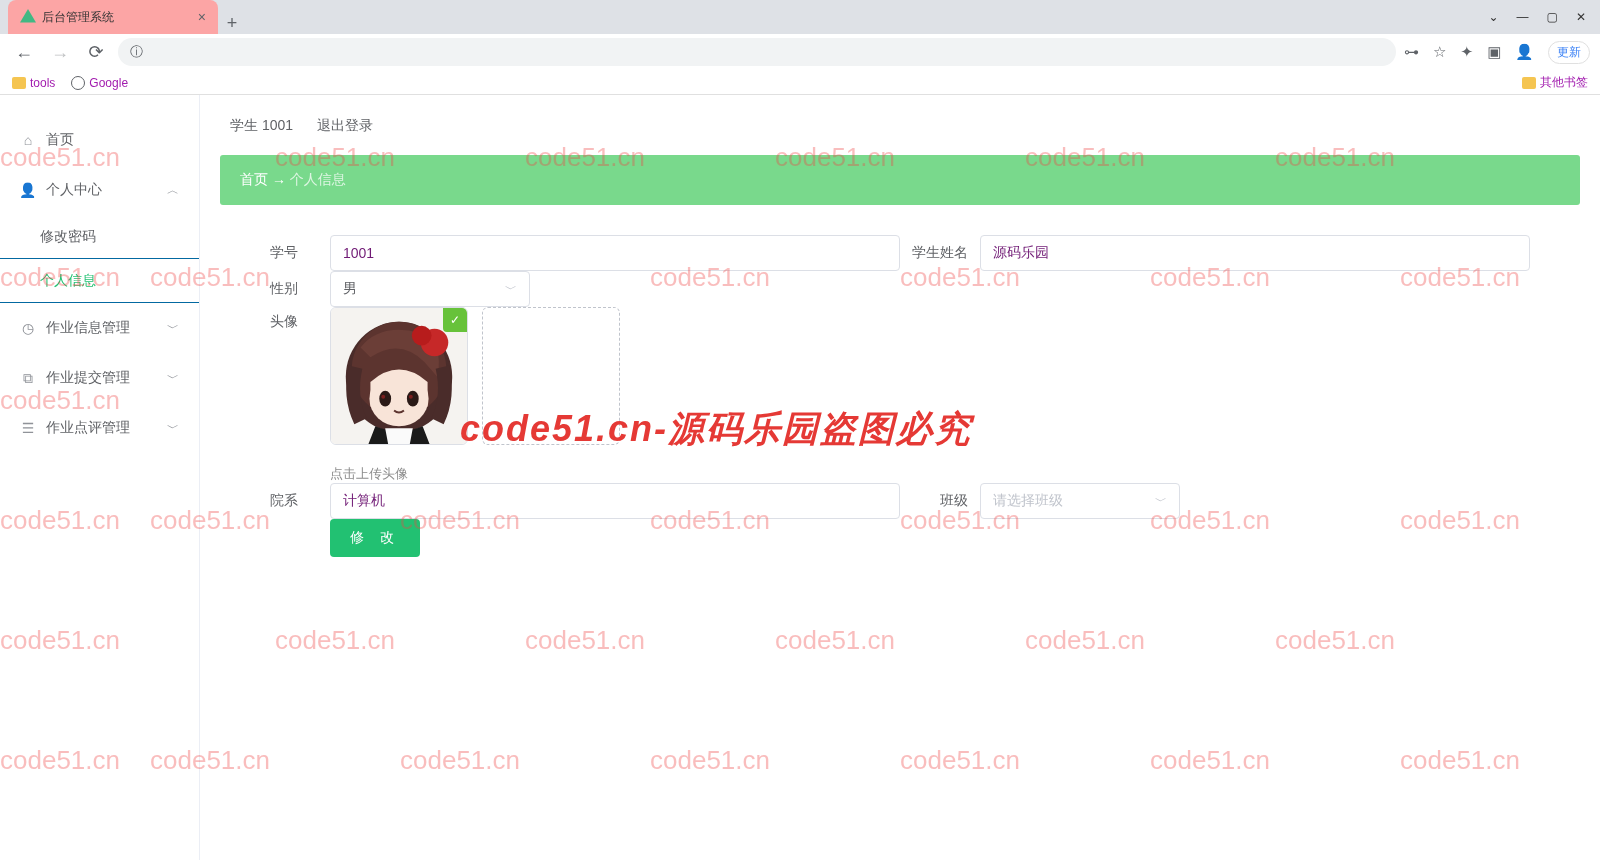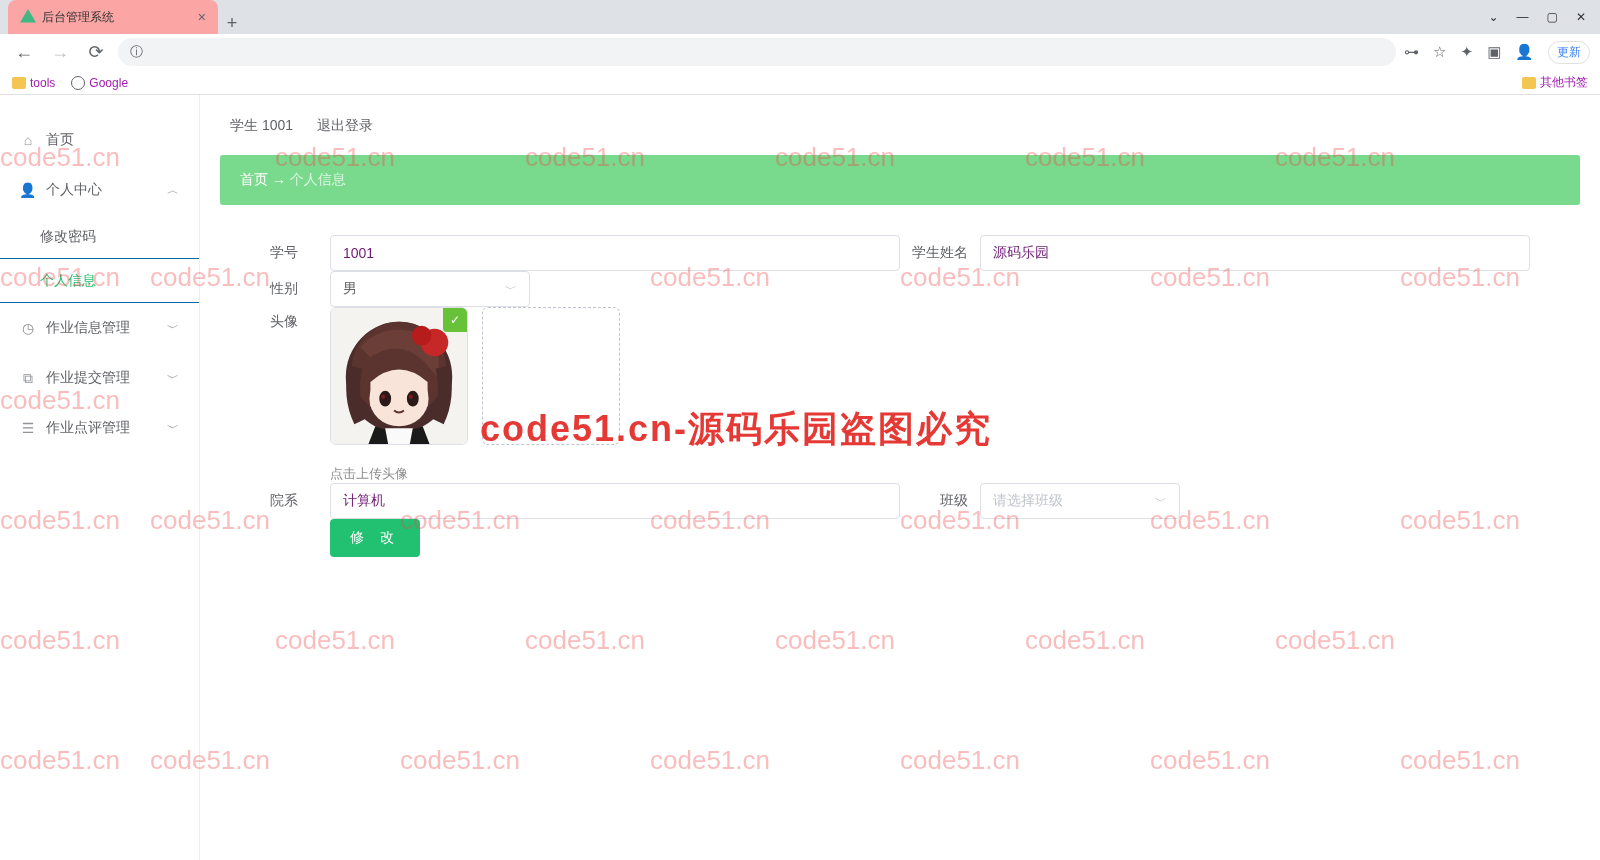--- a/index.html
+++ b/index.html
@@ -60,21 +60,21 @@
     .avatar-box { width: 138px; height: 138px; border-radius: 6px; position: relative; overflow: hidden; border: 1px solid #dcdfe6; }
     .avatar-svg { width: 100%; height: 100%; display: block; }
     .check-badge { position: absolute; top: 0; right: 0; width: 24px; height: 24px; background: #67c23a; color: #fff; font-size: 12px; display: flex; align-items: center; justify-content: center; border-radius: 0 4px 0 4px; }
     .upload-box { width: 138px; height: 138px; border: 1px dashed #c0c4cc; border-radius: 6px; cursor: pointer; }
     .upload-hint { font-size: 13px; color: #8c8c8c; margin-top: 20px; margin-left: 60px; }
 
     .btn-primary { background: #22c172; color: #fff; border: none; border-radius: 4px; padding: 10px 20px; font-size: 14px; cursor: pointer; letter-spacing: 6px; }
 
     .watermark-overlay { position: absolute; inset: 0; pointer-events: none; color: #ef4444; font-size: 26px; opacity: 0.35; }
     .wm { position: absolute; white-space: nowrap; }
-    .banner-text { color: #e53935; font-size: 36px; font-weight: bold; position: absolute; left: 480px; top: 405px; letter-spacing: 2px; pointer-events: none; }
+    .banner-text { color: #e53935; font-size: 36px; font-weight: bold; position: absolute; left: 460px; top: 405px; letter-spacing: 2px; pointer-events: none; font-style: italic; }
   </style>
 </head>
 <body>
 
 <div class="browser-chrome">
   <div class="tab-bar">
     <div class="browser-tab">
       <span class="tab-favicon"></span>
       <span class="tab-title">后台管理系统</span>
       <span class="tab-close">×</span>

